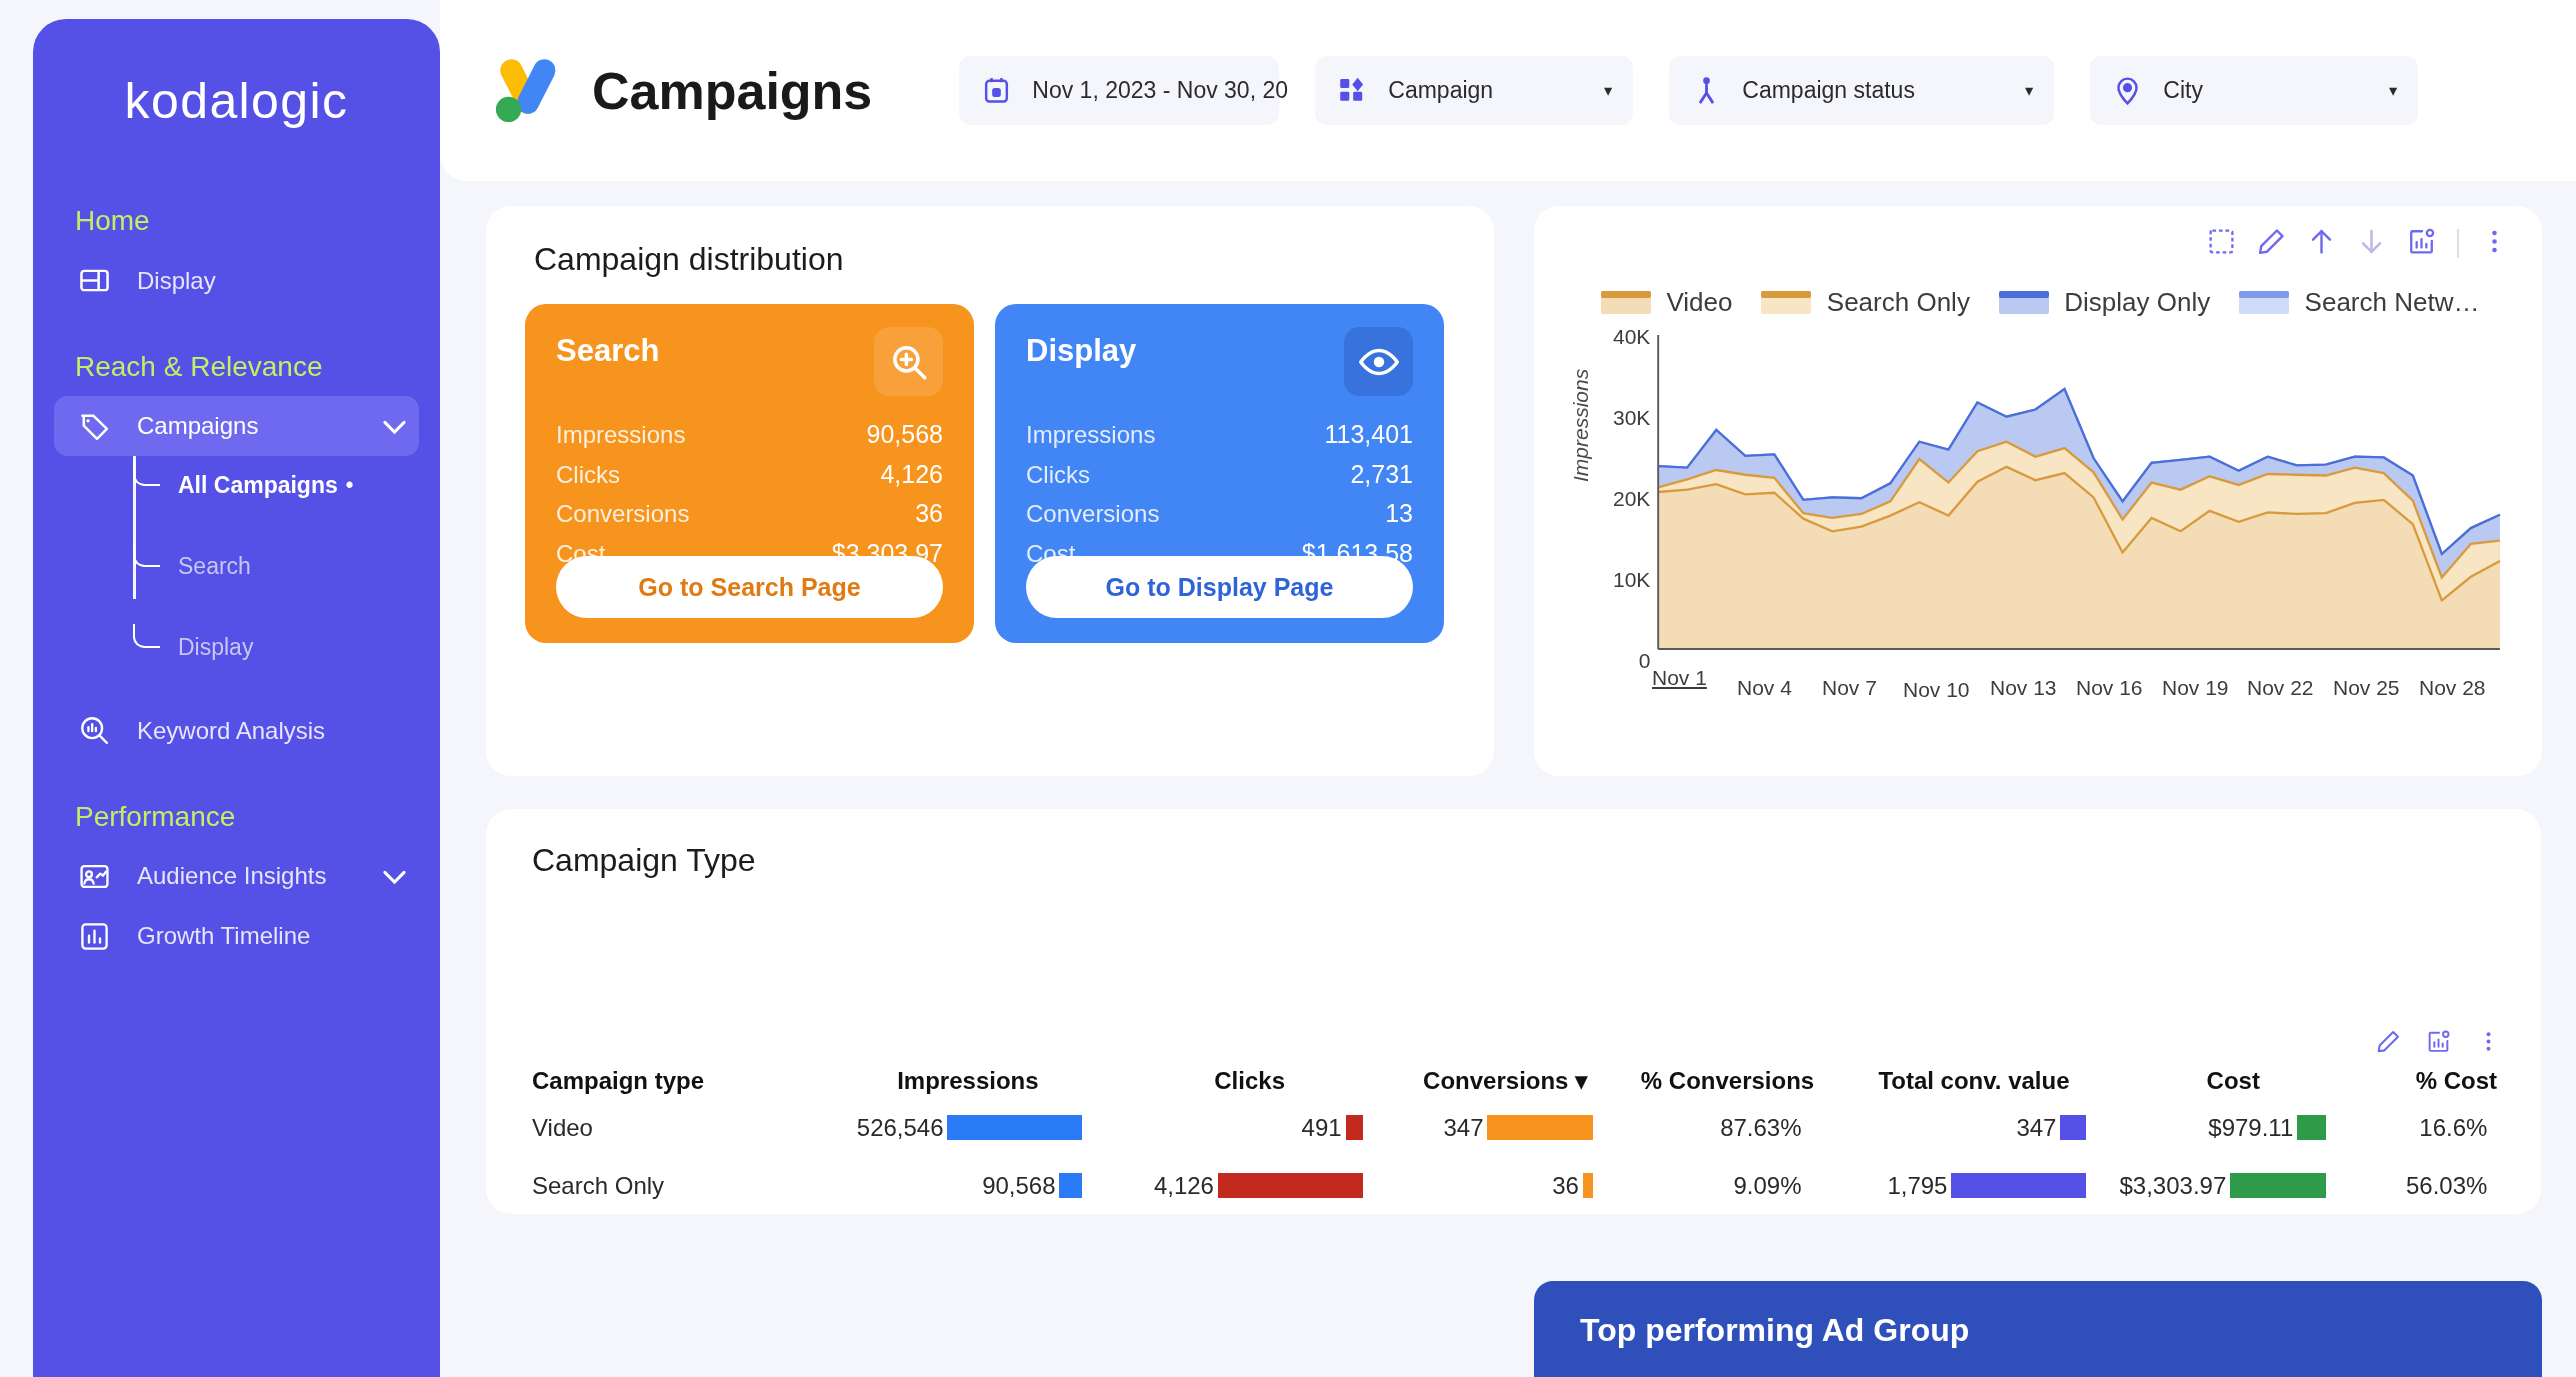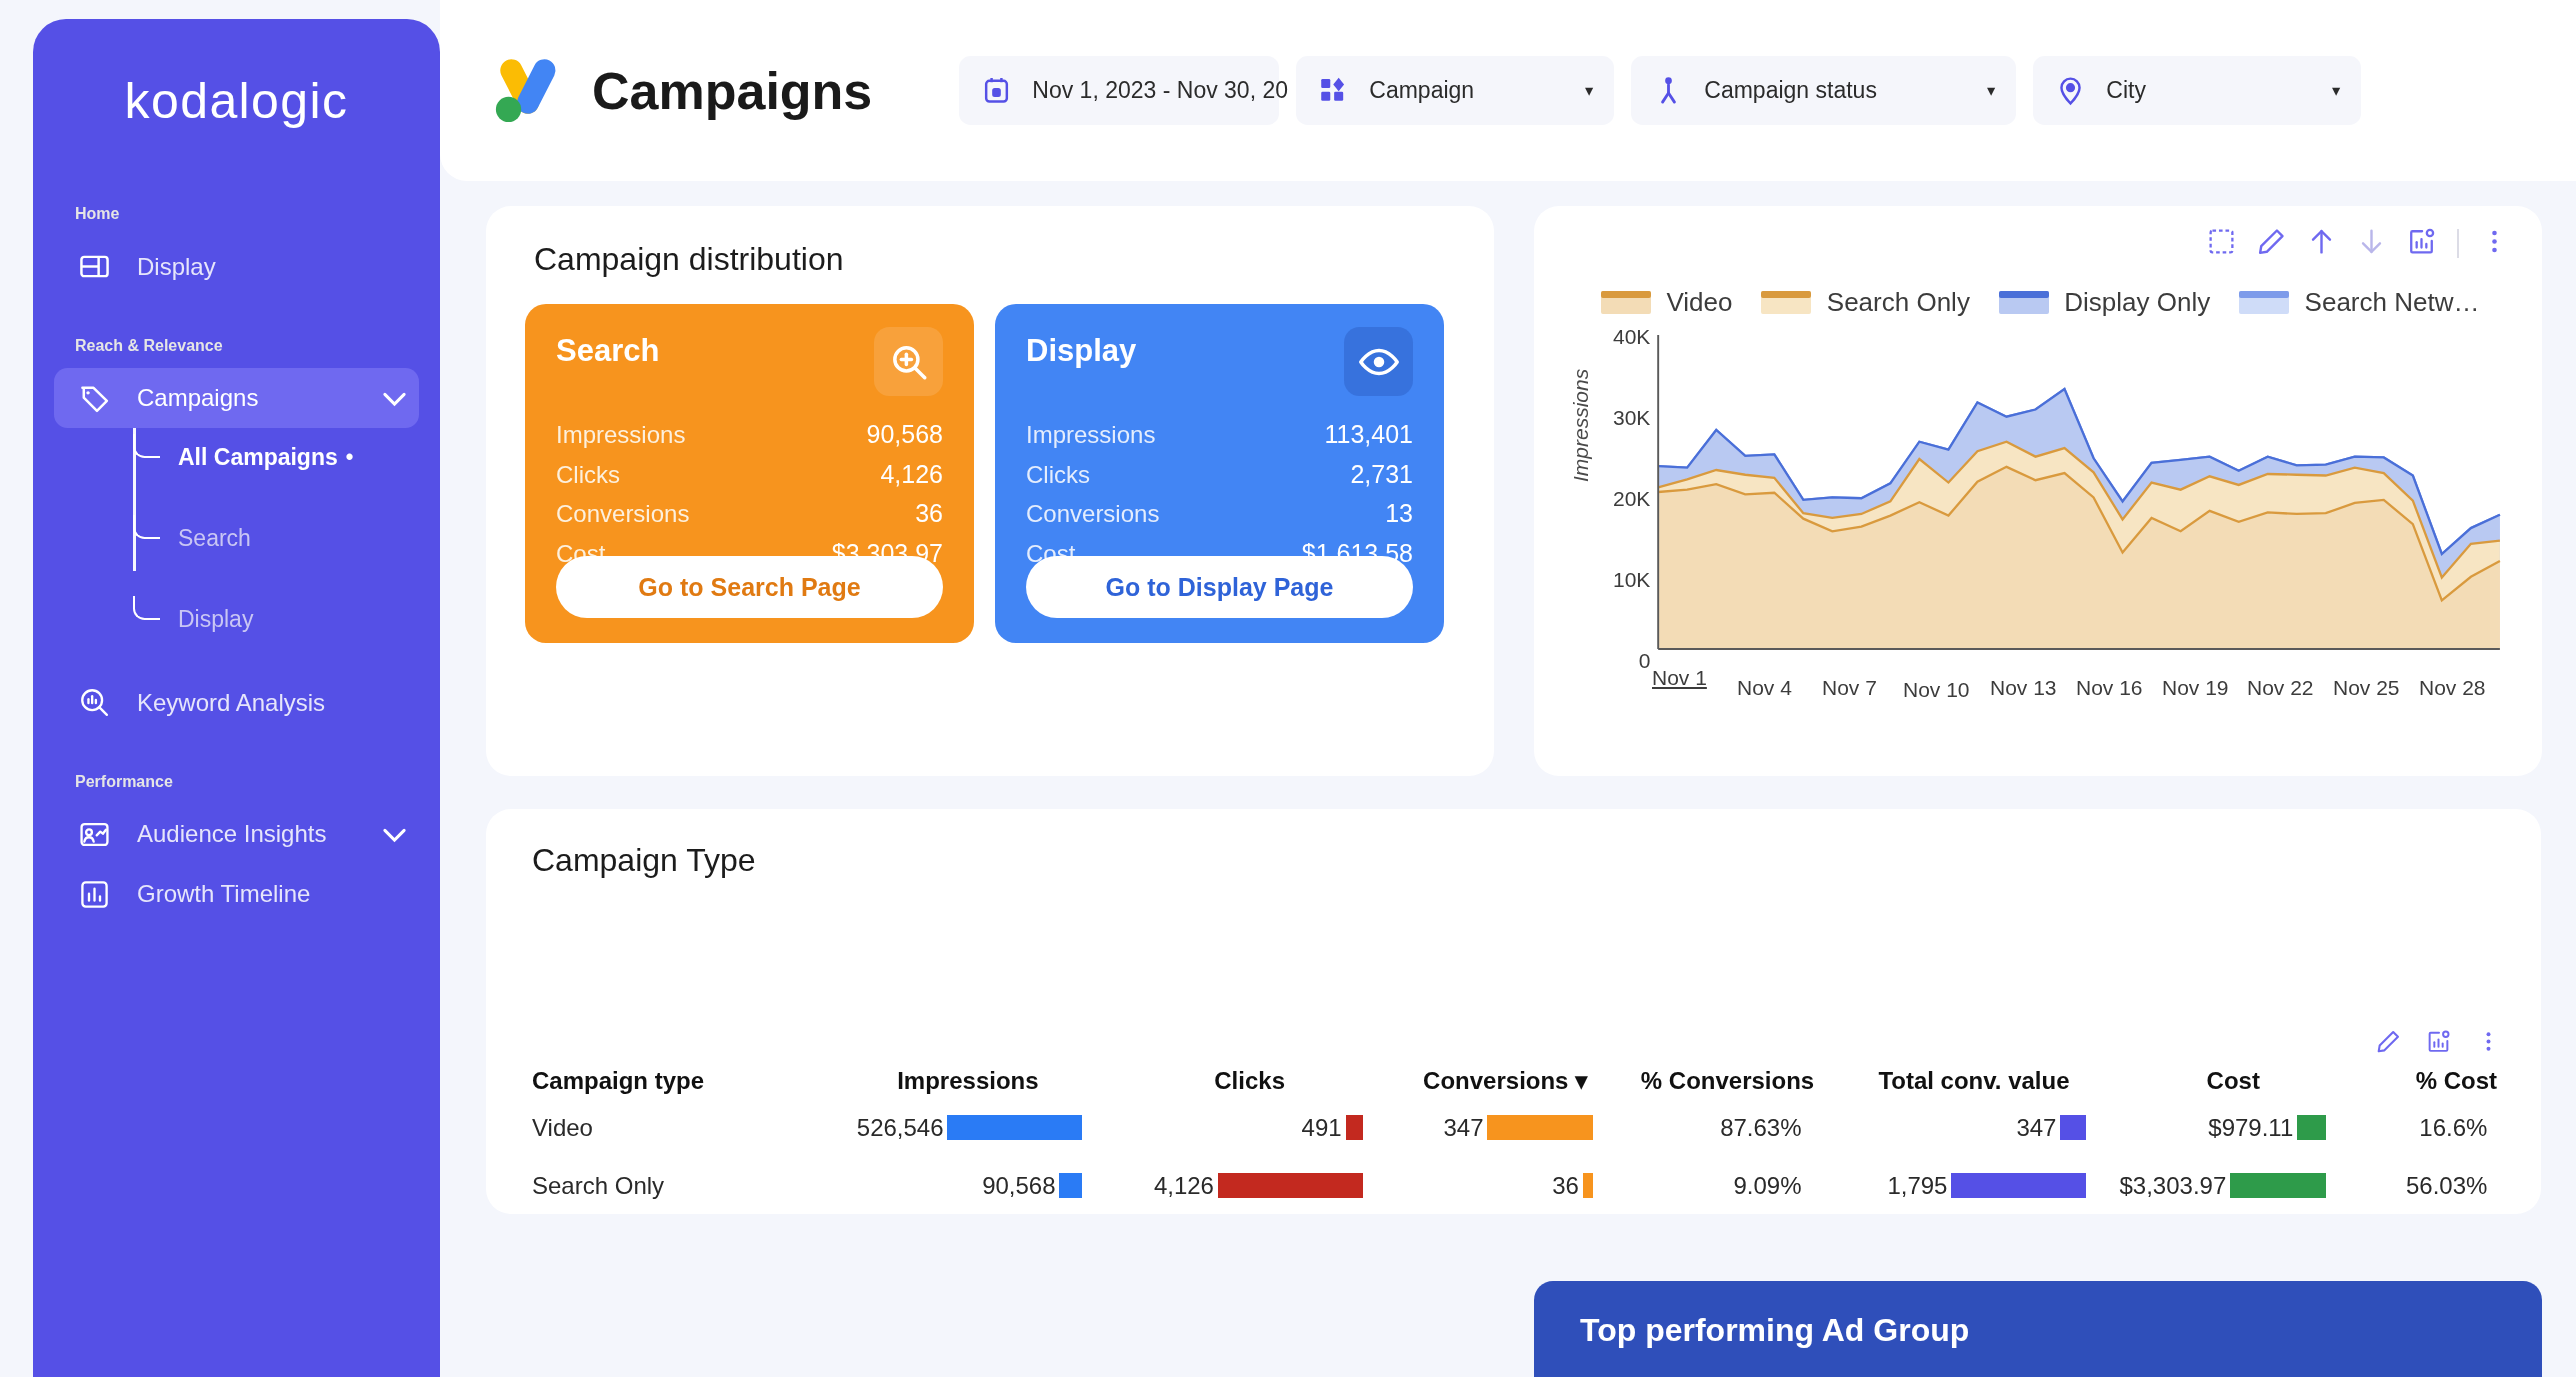--- a/index.html
+++ b/index.html
@@ -22,23 +22,23 @@
   .brand {
     color: #ffffff;
     font-size: 50px;
     letter-spacing: 1.4px;
     text-align: center;
     margin-top: 53px;
     font-weight: 300;
   }
   .nav { margin-top: 75px; }
   .nav-section {
-    color: #e5e5e5;
-    font-size: 16px;
-    font-weight: bold;
+    color: #bef264;
+    font-size: 28px;
+    font-weight: normal;
     padding: 0 0 0 42px;
     margin-bottom: 13.5px;
   }
   .nav-section.spaced { margin-top: 40px; }
   .nav-item {
     display: flex; align-items: center;
     height: 60px;
     margin: 0 21px 0 21px;
     padding-left: 21px;
     border-radius: 13.5px;
@@ -71,21 +71,21 @@
   
   .header {
     position: absolute; left: 440px; top: 0;
     width: 2136px; height: 181px;
     background: #ffffff;
     border-radius: 0 0 0 27px;
     display: flex; align-items: center;
   }
   .gads-logo { width: 79px; height: 79px; margin-left: 48px; position: relative; flex: 0 0 79px; }
   .page-title { font-size: 52px; font-weight: bold; color: #1a1a1a; margin-left: 25px; white-space: nowrap; }
-  .filters { display: flex; align-items: center; gap: 17px; margin-left: 87px; }
+  .filters { display: flex; align-items: center; gap: 36px; margin-left: 87px; }
   .filter {
     display: flex; align-items: center;
     height: 69px; background: #f5f6fb; border-radius: 11.6px;
     padding: 0 21px 0 21px; min-width: 231px;
   }
   .filter .f-ico { width: 33px; height: 33px; flex: 0 0 33px; margin-right: 19px; display:flex; align-items:center; justify-content:center;}
   .filter .f-ico svg { width: 31px; height: 31px; }
   .filter .f-label { font-size: 23px; color: #2b2b2b; white-space: nowrap; flex: 1 1 auto; }
   .filter .f-caret { margin-left: 29px; color: #2b2b2b; font-size: 16.4px; }
   .f-date { width: 320px; }

